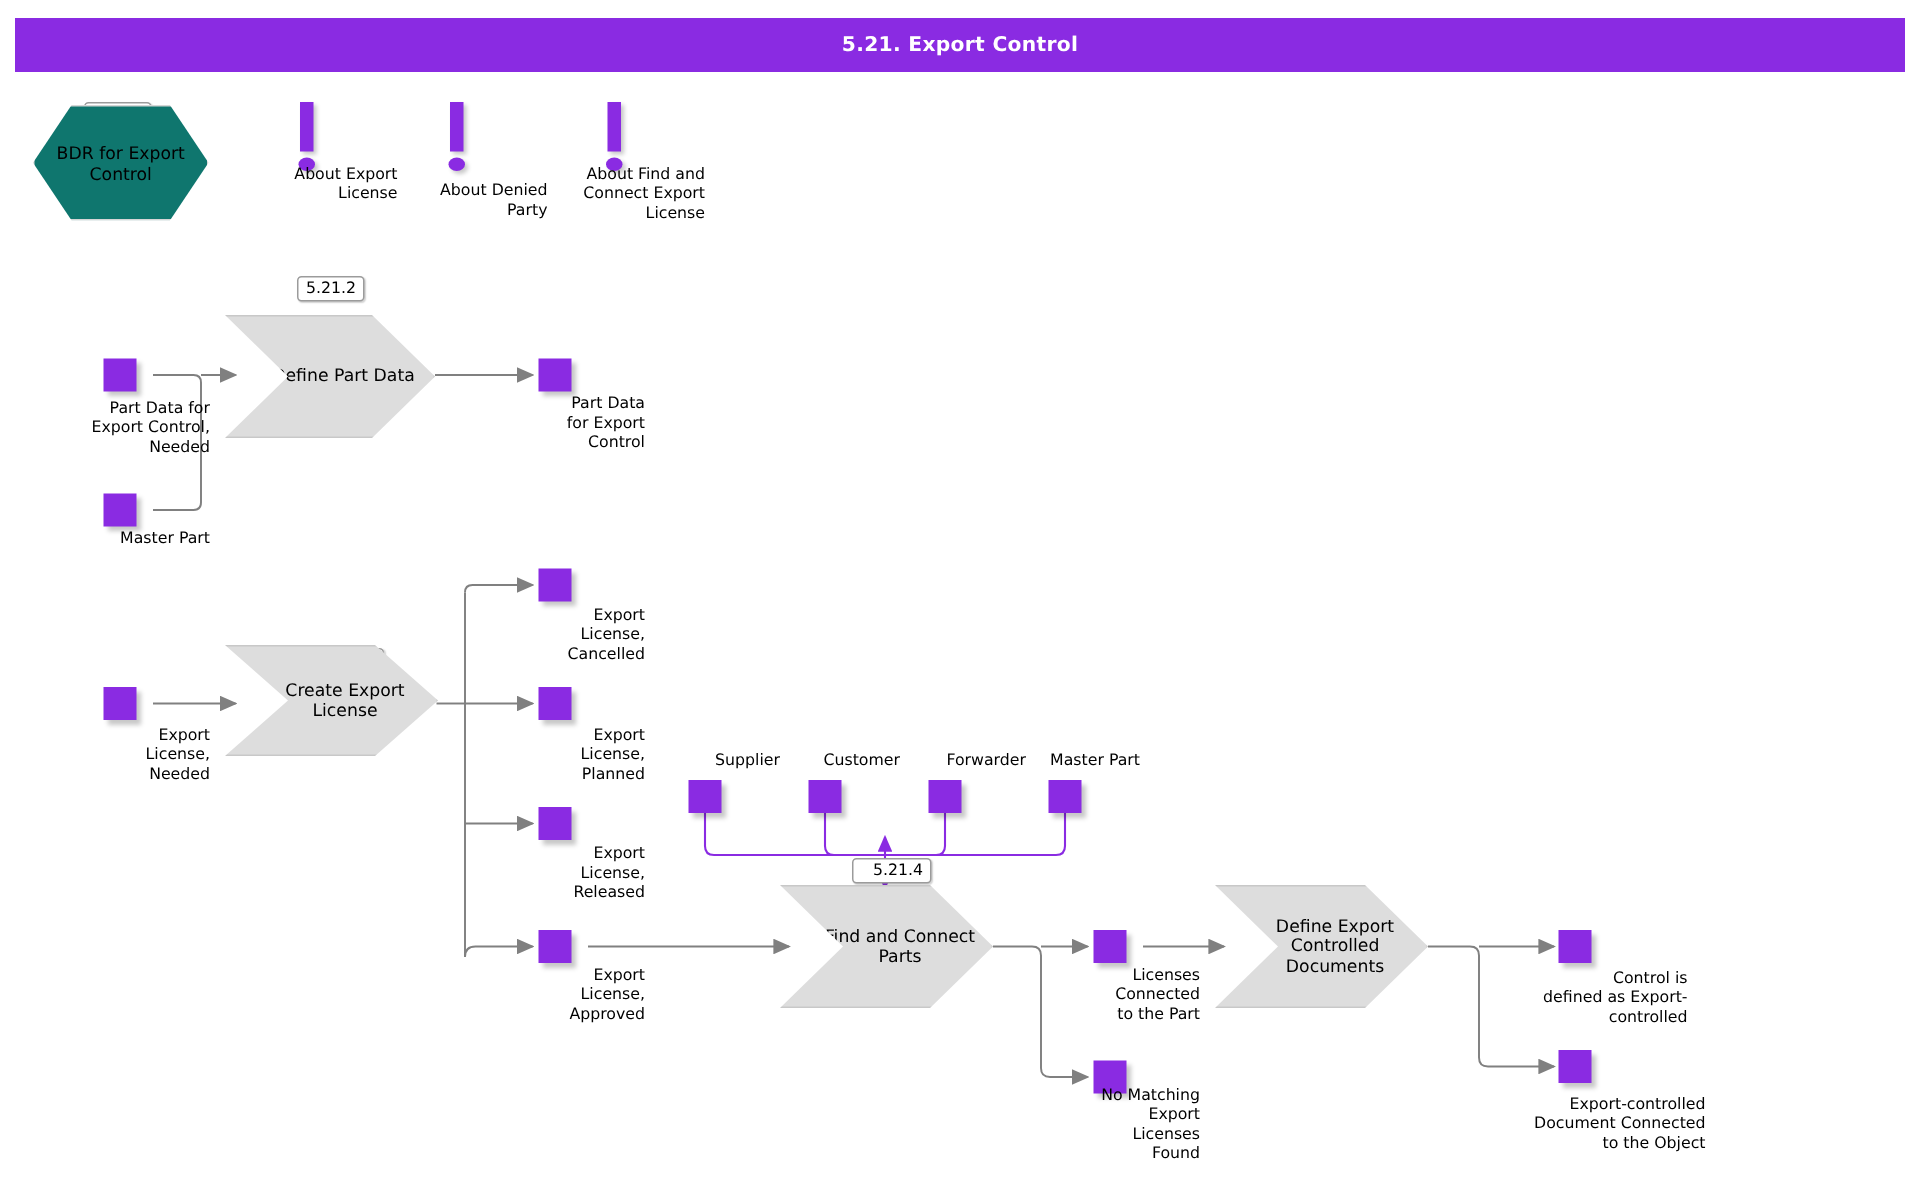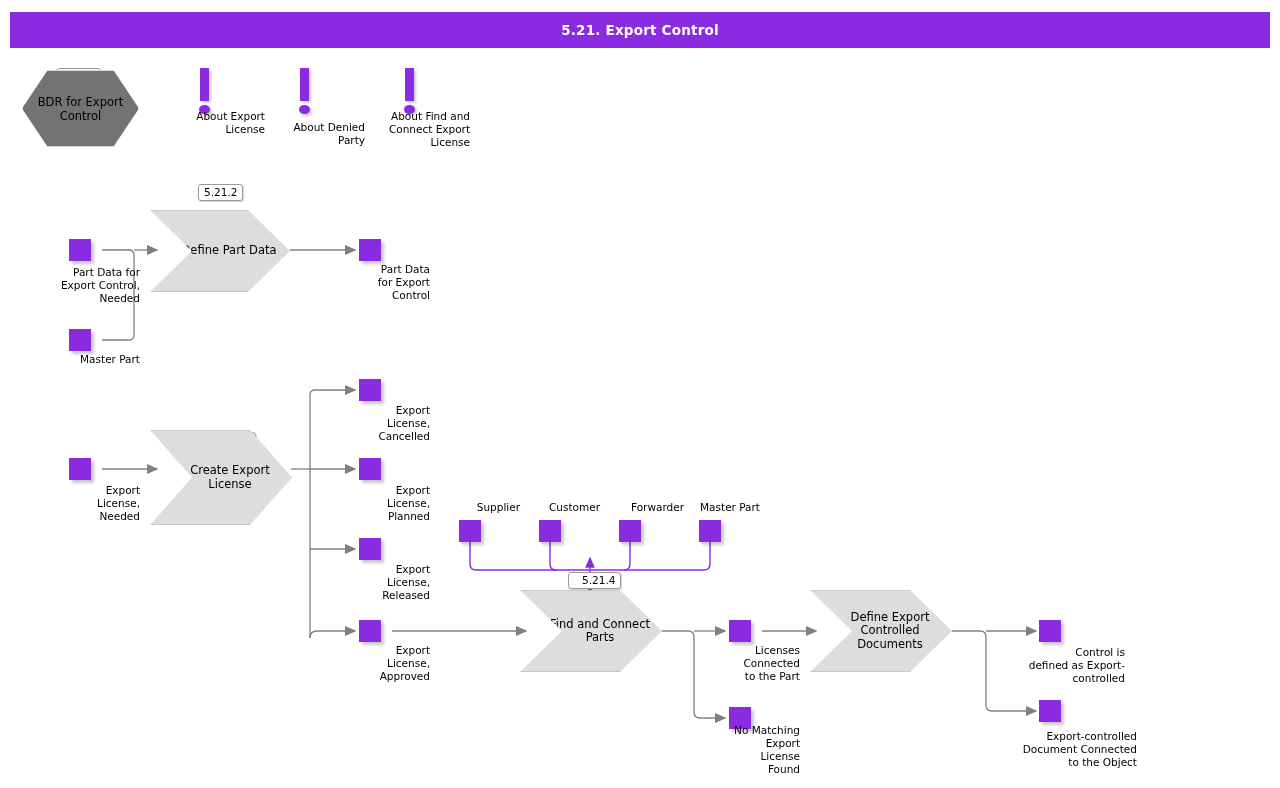--- a/index.html
+++ b/index.html
@@ -27,21 +27,21 @@
     text-align:center;color:#000000;
     font-size:11.5px;line-height:13.5px;
     box-sizing:border-box;
     filter:drop-shadow(3px 3px 2px rgba(0,0,0,0.22));
   }
   .proc span{display:block;padding-left:18px;}
 
   
   .hex{
     position:absolute;
-    background:#737373;
+    background:#0f766e;
     border:1px solid #D6D6D6;
     clip-path:polygon(22% 0, 78% 0, 100% 50%, 78% 100%, 22% 100%, 0 50%);
     display:flex;align-items:center;justify-content:center;
     text-align:center;font-size:11.5px;line-height:14px;color:#000;
     box-sizing:border-box;
     filter:drop-shadow(3px 3px 2px rgba(0,0,0,0.20));
   }
 
   
   .badge{
@@ -168,21 +168,21 @@
 
   <div class="obj" style="left:69px;top:329px;"></div>
   <div class="cap" style="left:20px;top:353px;width:120px;">Master Part</div>
 
   <div class="obj" style="left:359px;top:239px;"></div>
   <div class="cap" style="left:310px;top:263px;width:120px;">Part Data
 for Export
 Control</div>
 
   <div class="badge" style="left:198px;top:432px;padding-left:18px;">5.21.3</div>
-  <div class="proc" style="left:150px;top:430px;width:142px;height:95px;">
+  <div class="proc" style="left:150px;top:430px;width:142px;height:74px;">
     <span>Create Export
 License</span>
   </div>
 
   <div class="obj" style="left:69px;top:458px;"></div>
   <div class="cap" style="left:20px;top:484px;width:120px;">Export
 License,
 Needed</div>
 
   <div class="obj" style="left:359px;top:379px;"></div>
@@ -224,21 +224,21 @@
   </div>
 
   <div class="obj" style="left:729px;top:620px;"></div>
   <div class="cap" style="left:680px;top:644px;width:120px;">Licenses
 Connected
 to the Part</div>
 
   <div class="obj" style="left:729px;top:707px;"></div>
   <div class="cap" style="left:680px;top:724px;width:120px;">No Matching
 Export
-License
+Licenses
 Found</div>
 
   <div class="badge" style="left:858px;top:572px;margin-top:28px;">5.21.5</div>
   <div class="proc" style="left:810px;top:590px;width:142px;height:82px;">
     <span>Define Export
 Controlled
 Documents</span>
   </div>
 
   <div class="obj" style="left:1039px;top:620px;"></div>

